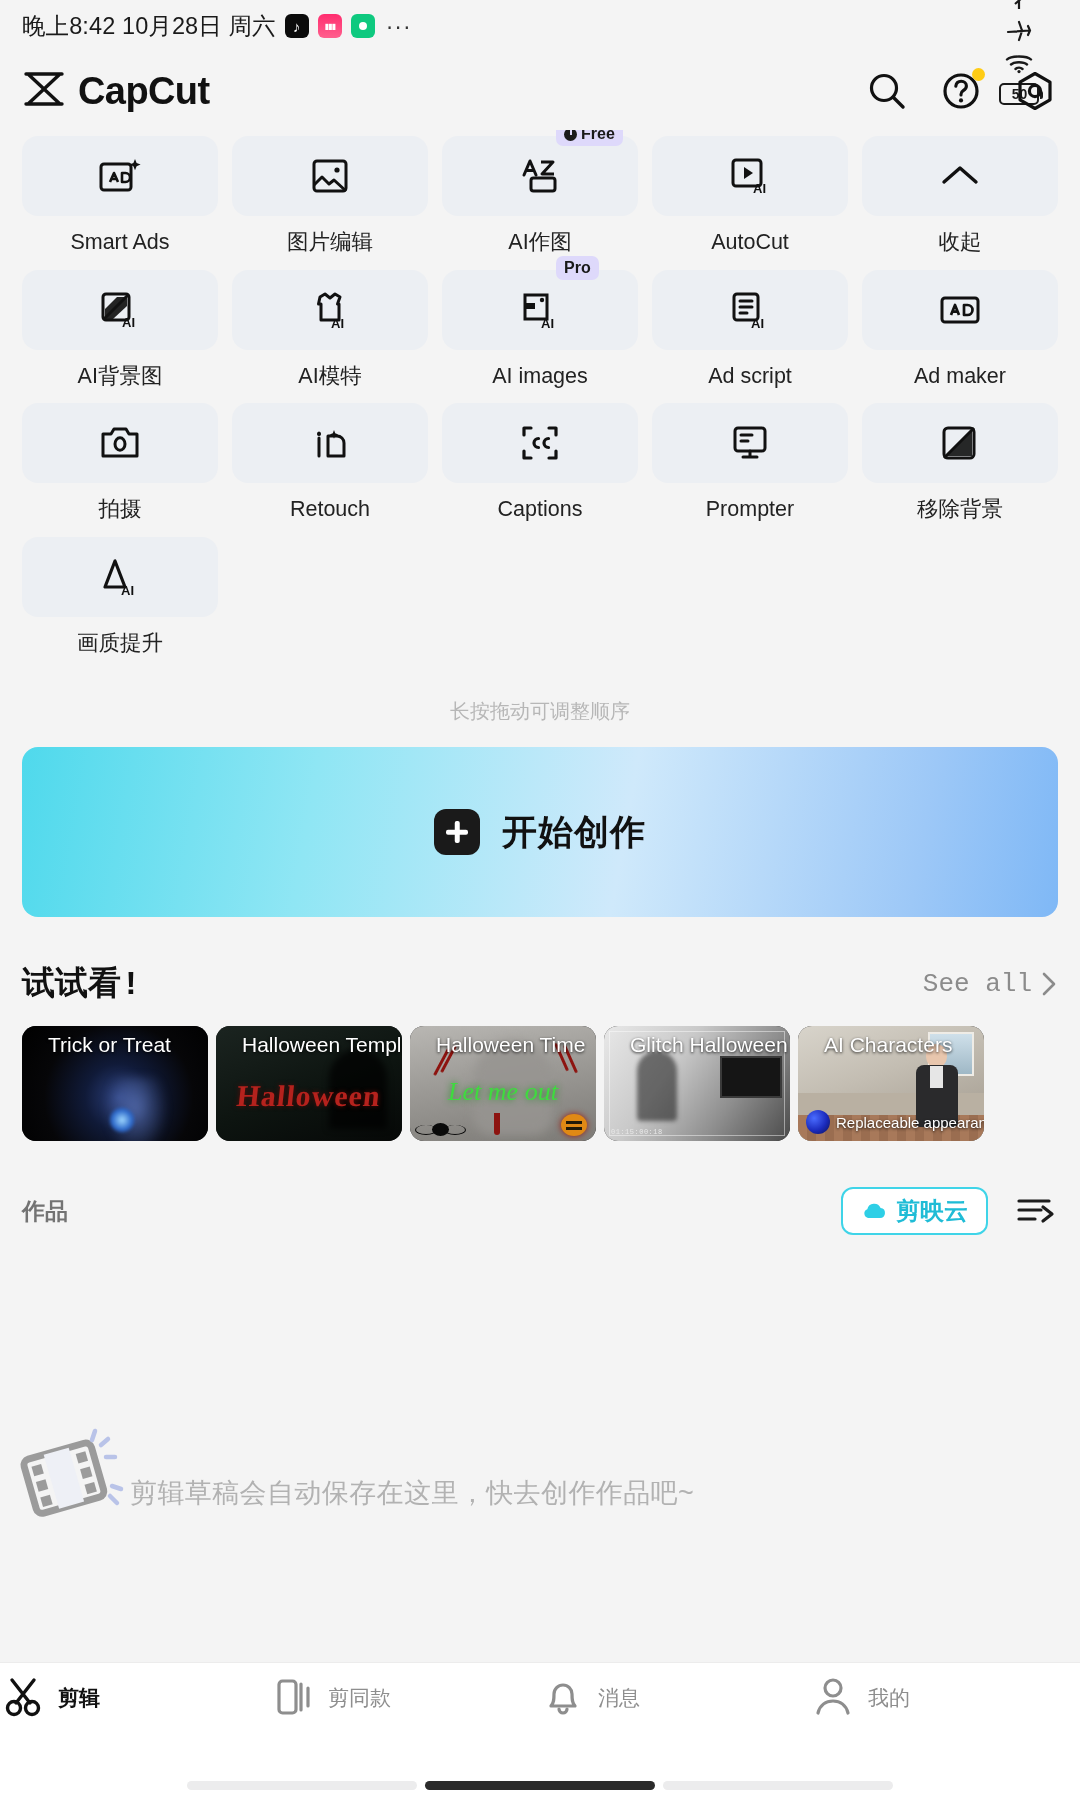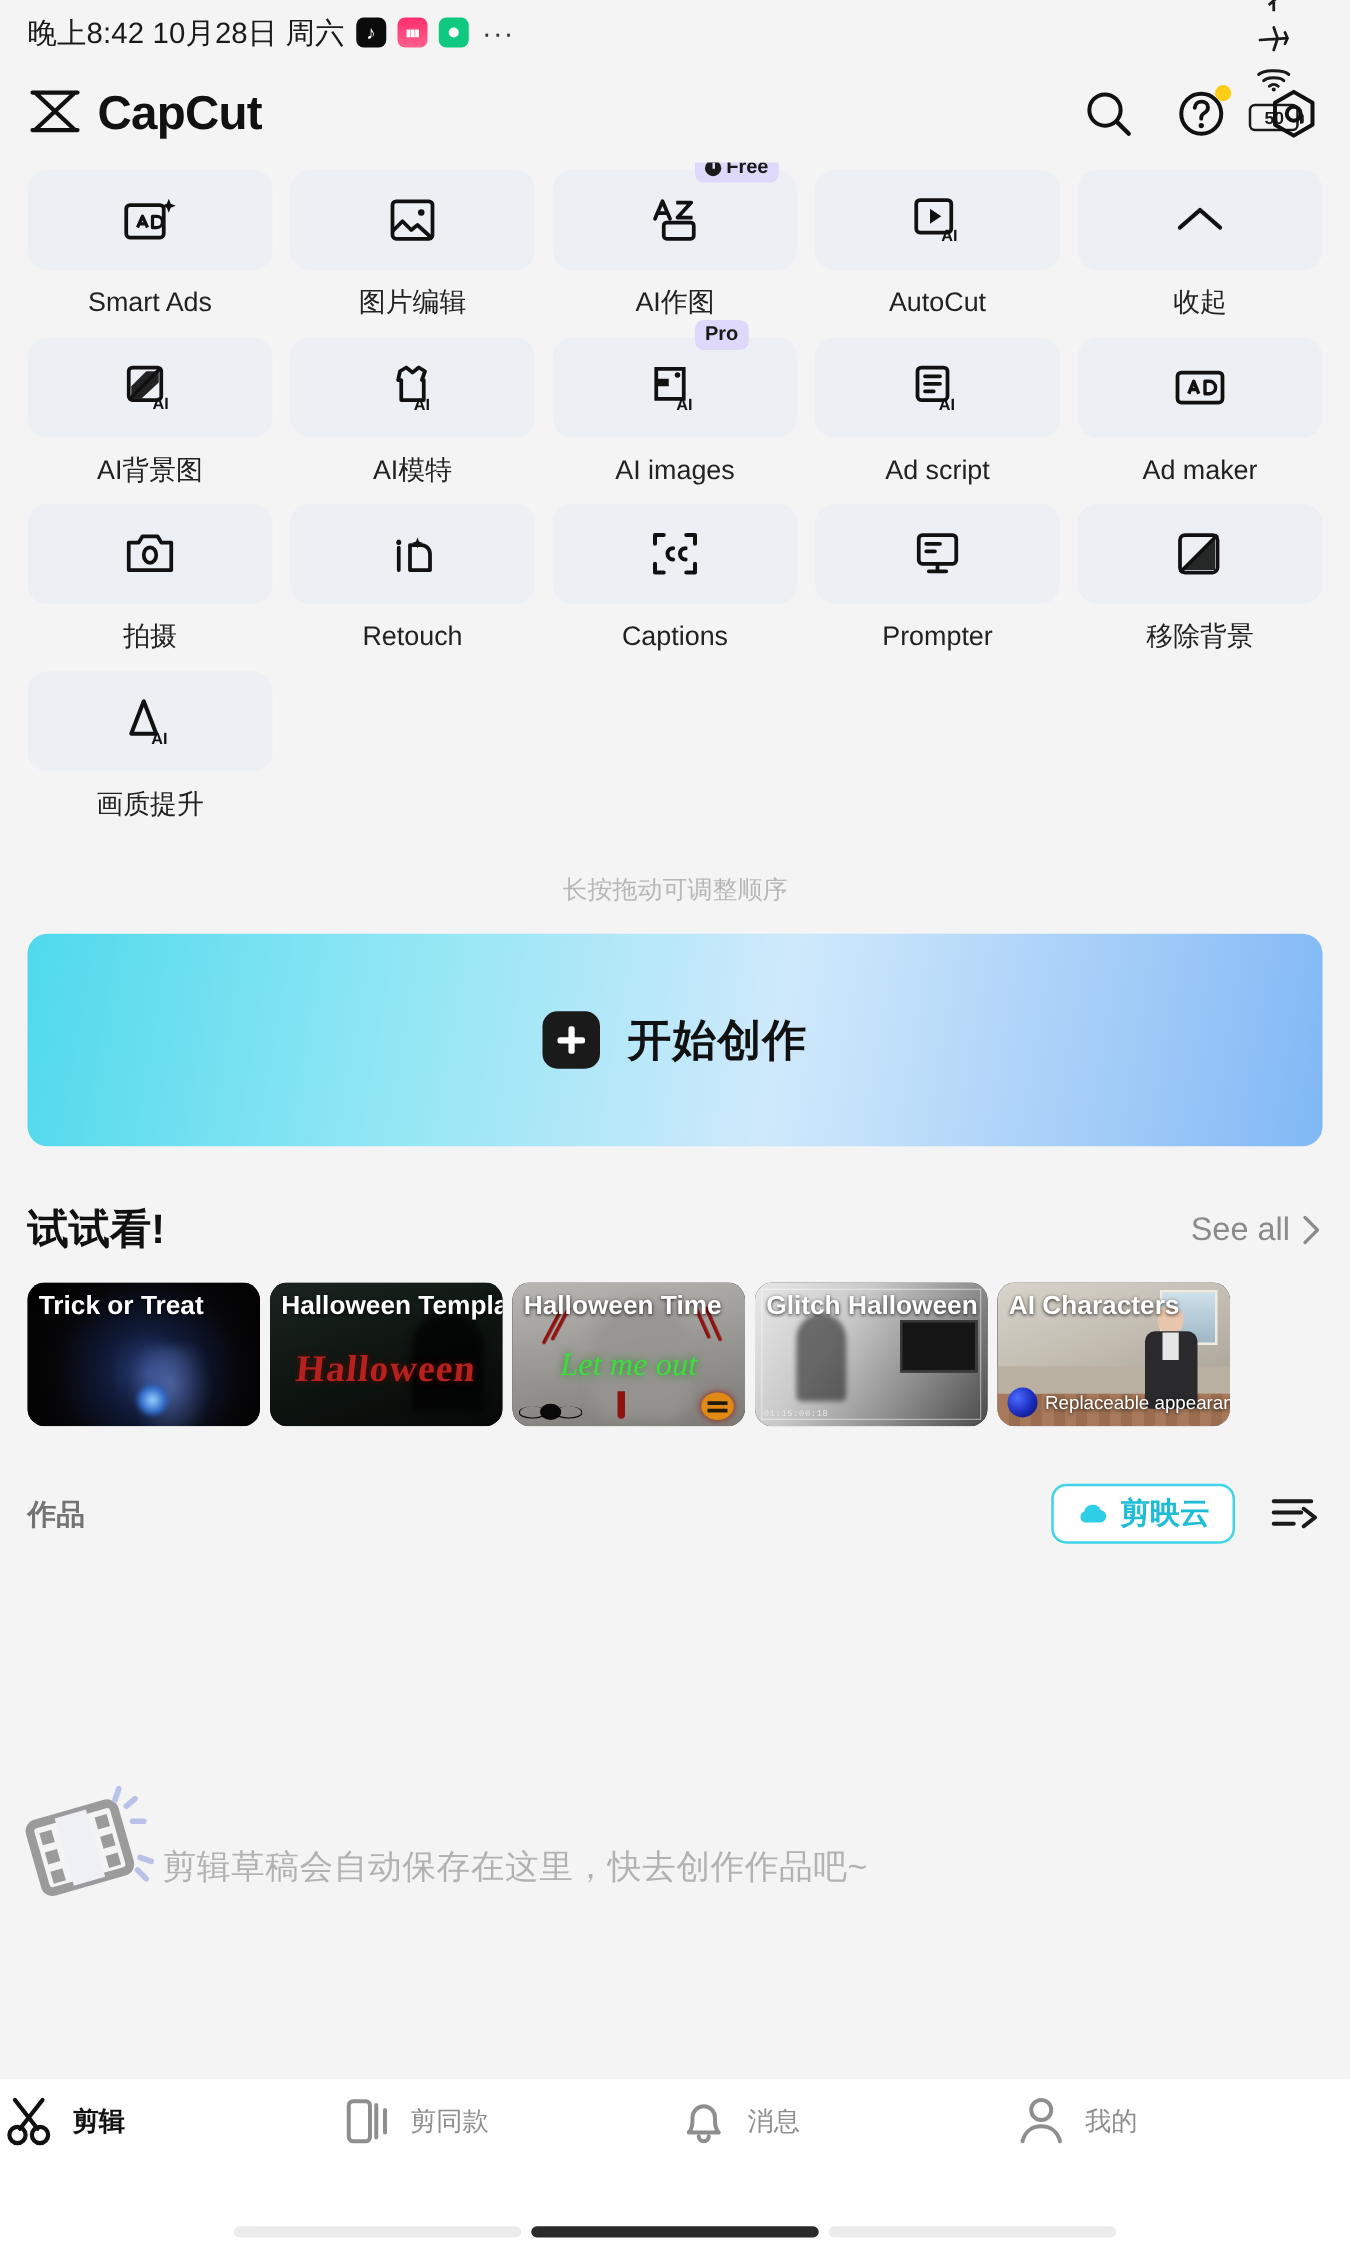--- a/index.html
+++ b/index.html
@@ -69,27 +69,27 @@
      background:linear-gradient(100deg,#4fd9ec 0%,#8fe6f4 28%,#cfe9fb 58%,#9dc8f7 86%,#7fb8f6 100%);
      display:flex; align-items:center; justify-content:center; gap:22px; }
   .plus-box { width:46px; height:46px; border-radius:12px; background:#1a1a1a; position:relative; flex:none; }
   .plus-box::before { content:""; position:absolute; left:50%; top:50%; width:22px; height:4.5px;
      background:#fff; transform:translate(-50%,-50%); border-radius:2px; }
   .plus-box::after { content:""; position:absolute; left:50%; top:50%; width:4.5px; height:22px;
      background:#fff; transform:translate(-50%,-50%); border-radius:2px; }
   .create-label { font-size:35px; font-weight:700; color:#111; letter-spacing:1px; }
 
   
-  .sec-head { display:flex; align-items:center; justify-content:space-between; padding:44px 22px 20px 22px; }
+  .sec-head { display:flex; align-items:center; justify-content:space-between; padding:44px 22px 20px 22px;font-family:Liberation Mono, monospace; }
   .sec-title { font-size:33px; font-weight:700; color:#111; }
   .see-all { display:flex; align-items:center; gap:8px; font-size:26px; color:#8b8b8b; }
   .cards { display:flex; gap:8px; padding-left:22px; overflow:hidden; }
   .card { position:relative; width:186px; height:115px; border-radius:14px; overflow:hidden; flex:none;
      background:#111; }
-  .card-title { position:absolute; left:9px; top:7px; right:4px; color:#fff; font-size:21px; font-weight:700;
+  .card-title { position:absolute; left:26px; top:7px; right:4px; color:#fff; font-size:21px; font-weight:400;
      text-shadow:0 1px 3px rgba(0,0,0,.85); line-height:1.1; white-space:nowrap; z-index:4; }
   .thumb { position:absolute; inset:0; }
 
   
   .t1 { background:radial-gradient(circle at 52% 62%, #2b3f7a 0%, #101a38 28%, #060608 62%, #000 100%); }
   .t1::before { content:""; position:absolute; left:44%; top:44%; width:64px; height:78px;
      background:radial-gradient(ellipse at 50% 40%, rgba(120,150,230,.55), rgba(30,40,90,0) 70%);
      filter:blur(4px); }
   .t1::after { content:""; position:absolute; left:47%; top:70%; width:26px; height:26px; border-radius:50%;
      background:radial-gradient(circle,#9fd8ff,#2a66c8 55%,rgba(0,0,0,0) 75%); filter:blur(1.5px); }

